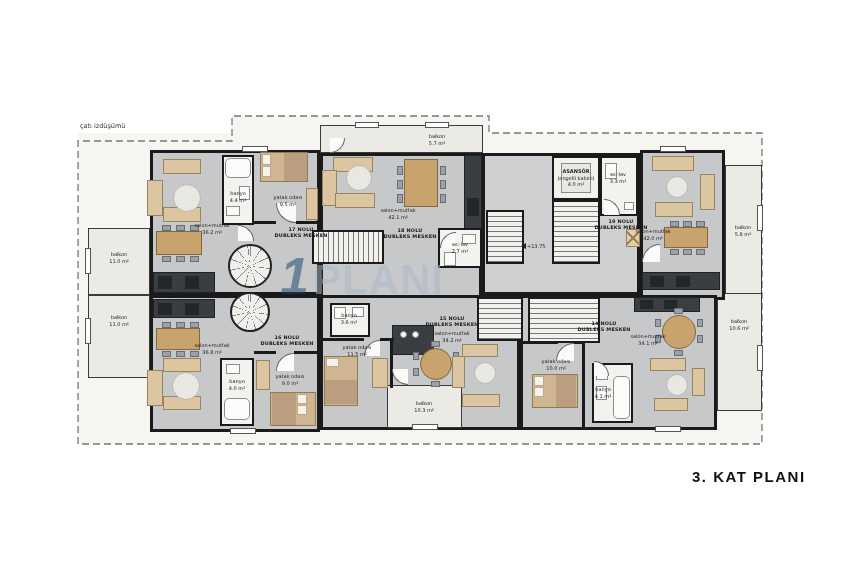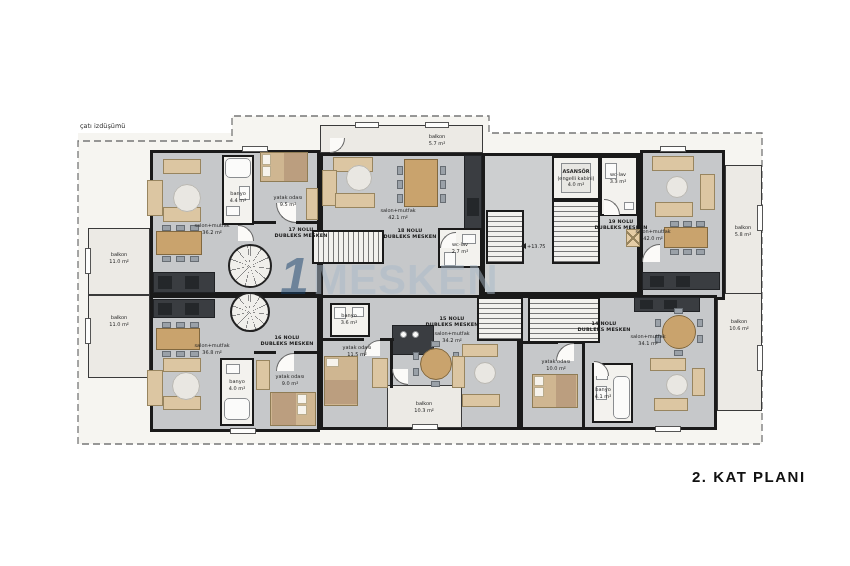--- a/index.html
+++ b/index.html
@@ -376,18 +376,18 @@
     </div>
 
   <div class="lbl" style="left:576px;top:178px">
       <span style="font-weight:bold">ASANSÖR</span>
       <span>(engelli kabini)</span>
       <span>4.0 m²</span>
     </div>
 
   <div class="wm">
     <span class="wm-logo">1</span>
-    <span class="wm-suffix">MESKEN</span>
+    <span class="wm-suffix">PLANI</span>
   </div>
 
-  <div class="title">2. KAT PLANI</div>
+  <div class="title">3. KAT PLANI</div>
 
 </div>
 
 </body></html>

